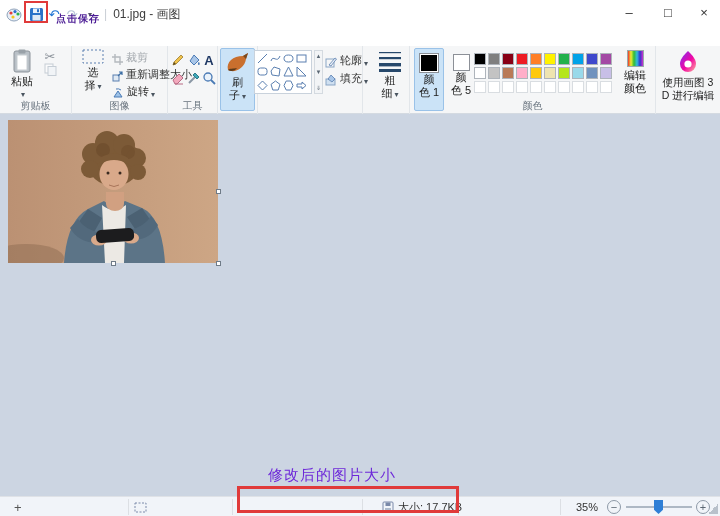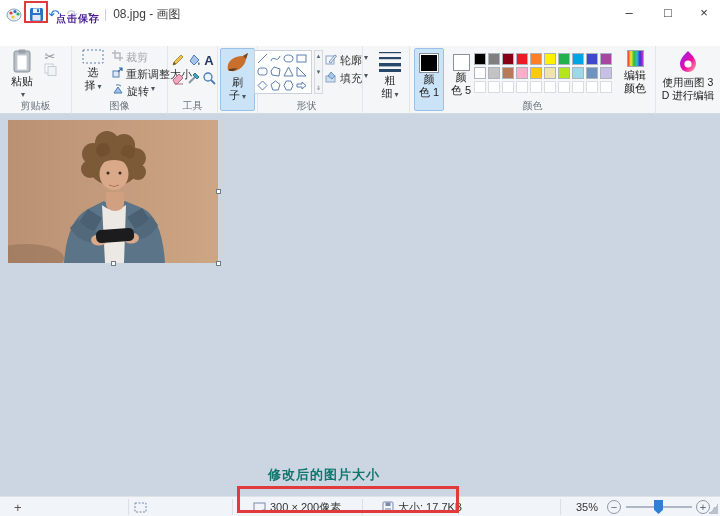--- a/index.html
+++ b/index.html
@@ -29,21 +29,21 @@
   .ribbon-chevron{position:absolute;top:3px;right:42px;font-size:10px;color:#6a7683}
   .help-badge{position:absolute;top:2px;right:16px;width:14px;height:14px;border-radius:50%;background:#2f6fd0;color:#fff;font-size:10px;font-weight:bold;text-align:center;line-height:14px}
 
   
   .ribbon{position:absolute;top:46px;left:0;width:720px;height:68px;background:#f5f6f7;border-bottom:1px solid #d4dae1}
   .grp{position:absolute;top:0;height:68px;border-right:1px solid #e2e6ea}
   .grp-label{position:absolute;bottom:1px;left:0;width:100%;text-align:center;font-size:10px;color:#68737e}
   .btn-big{position:absolute;display:flex;flex-direction:column;align-items:center;font-size:11px;color:#222;line-height:13px;text-align:center}
   .btn-big .ic{margin-bottom:2px}
   .hl{background:#cbe3f7;border:1px solid #9ac2e8;border-radius:2px}
-  .mini-row{position:absolute;display:flex;align-items:flex-start;font-size:11px;color:#333;white-space:nowrap}
+  .mini-row{position:absolute;display:flex;align-items:flex-end;font-size:11px;color:#333;white-space:nowrap}
   .mini-row .ic{margin-right:3px}
   .dim-t{color:#a4a9ae}
   .caret{font-size:8px;color:#4a5560;margin-left:2px}
 
   
   .tool-cell{position:absolute;width:16px;height:16px;display:flex;align-items:center;justify-content:center}
 
   
   .shape-panel{position:absolute;left:3px;top:4px;width:58px;height:44px;background:#fff;border:1px solid #c9d2dc;display:flex;flex-wrap:wrap;padding:1px}
   .shape{width:13px;height:13px;display:flex;align-items:center;justify-content:center}
@@ -53,21 +53,21 @@
   .cswatch{width:20px;height:20px;border:1px solid #8c9097;box-shadow:0 0 0 1px #fff inset}
   .palette{position:absolute;left:64px;top:7px;width:142px;display:flex;flex-wrap:wrap}
   .swatch{width:12px;height:12px;border:1px solid #aeb4bb;margin:0 2px 2px 0;display:inline-block}
   .swatch.empty{background:#fff;border-color:#d9dde1}
   .rainbow{width:17px;height:17px;border:1px solid #9aa;background:linear-gradient(90deg,#e33,#ee3,#3b3,#3bd,#33c,#c3c)}
 
   
   .canvas-area{position:absolute;top:114px;left:0;width:720px;height:382px;background:#ccd5e2}
   .photo{position:absolute;left:8px;top:6px;width:210px;height:143px;background:#fff}
   .handle{position:absolute;width:5px;height:5px;background:#fff;border:1px solid #6f7b87;z-index:3}
-  .size-tip{position:absolute;left:268px;top:466px;color:#0f766e;font-weight:bold;font-size:13px;z-index:9;letter-spacing:1px}
+  .size-tip{position:absolute;left:268px;top:466px;color:#6d28d9;font-weight:normal;font-size:15px;z-index:9;letter-spacing:1px}
   .redbox-status{position:absolute;left:237px;top:486px;width:222px;height:27px;border:3px solid #e03a3a;z-index:9;pointer-events:none}
 
   
   .statusbar{position:absolute;top:496px;left:0;width:720px;height:20px;background:#f1f4f9;border-top:1px solid #dfe2e7;font-size:11px;color:#333}
   .sb-item{position:absolute;top:0;height:20px;display:flex;align-items:center}
   .sb-sep{position:absolute;top:2px;width:1px;height:16px;background:#dcdfe4}
   .zoom-circle{width:14px;height:14px;border-radius:50%;border:1px solid #8d99a7;color:#5c6773;font-size:11px;line-height:12px;text-align:center}
   .zoom-track{width:66px;height:2px;background:#aeb8c4;position:relative}
   .zoom-thumb{position:absolute;left:28px;top:-6px;width:9px;height:14px;background:#2f7fd6;clip-path:polygon(0 0,100% 0,100% 70%,50% 100%,0 70%)}
   .grip{position:absolute;right:2px;bottom:2px;width:10px;height:10px;background:
@@ -92,21 +92,21 @@
           <rect x="1" y="1" width="13" height="13" rx="1.5" fill="#2a72c8"></rect>
           <rect x="4" y="1.5" width="7" height="4.5" fill="#e9f1fa"></rect>
           <rect x="8" y="2.2" width="2" height="3" fill="#2a72c8"></rect>
           <rect x="3.5" y="8" width="8" height="5.5" fill="#dfe9f5"></rect>
         </svg>
       </span>
       <span class="qat-item">↶</span>
       <span class="qat-item dim">↷</span>
       <span class="qat-item caret-sm">▾</span>
       <span class="pipe">|</span>
-      <span class="title-text">08.jpg - 画图</span>
+      <span class="title-text">01.jpg - 画图</span>
     </div>
     <div class="win-btn" style="left:613px">–</div>
     <div class="win-btn" style="left:652px">□</div>
     <div class="win-btn" style="left:688px">×</div>
   </div>
   <div class="redbox-save"></div>
   <div class="save-tip">点击保存</div>
 
 
   <div class="ribbon">
@@ -291,21 +291,20 @@
         <span class="caret">▾</span>
       </div>
       <div class="mini-row" style="left:74px;top:25px">
         <svg class="ic" width="12" height="12" viewBox="0 0 12 12">
           <rect x="1" y="5" width="9" height="6" fill="#cfe0f1" stroke="#8aa5c5"></rect>
           <path d="M6 1l4 4-3 3-4-3z" fill="#a9c6e8" stroke="#5a7fb0" stroke-width=".8"></path>
         </svg>
         <span>填充</span>
         <span class="caret">▾</span>
       </div>
-      <div class="grp-label">形状</div>
     </div>
 
     <div class="grp" style="left:370px;width:40px">
       <div class="btn-big" style="left:4px;top:4px;width:32px">
         <svg class="ic" width="24" height="22" viewBox="0 0 24 22">
           <rect x="1" y="2" width="22" height="1.2" fill="#27486b"></rect>
           <rect x="1" y="7" width="22" height="2.2" fill="#27486b"></rect>
           <rect x="1" y="13" width="22" height="3.4" fill="#27486b"></rect>
           <rect x="1" y="19" width="22" height="4" fill="#27486b"></rect>
         </svg>
@@ -442,27 +441,20 @@
         <span>+</span>
       </div>
     <div class="sb-sep" style="left:128px"></div>
     <div class="sb-item" style="left:134px">
       <svg width="13" height="11" viewBox="0 0 13 11">
         <rect x="1" y="1" width="11" height="9" fill="none" stroke="#7a8violet9" stroke-dasharray="2 1.5" stroke-width="1" stroke-opacity="0"></rect>
         <rect x="1" y="1" width="11" height="9" fill="none" stroke="#7a89a9" stroke-dasharray="2 1.5"></rect>
       </svg>
     </div>
     <div class="sb-sep" style="left:232px"></div>
-    <div class="sb-item" style="left:253px">
-      <svg width="13" height="11" viewBox="0 0 13 11" style="margin-right:4px">
-        <rect x="1" y="1" width="11" height="9" fill="none" stroke="#7a89a9"></rect>
-        <rect x="9.5" y="7.5" width="3" height="3" fill="#7a89a9"></rect>
-      </svg>
-      <span>300 × 200像素</span>
-    </div>
     <div class="sb-sep" style="left:362px"></div>
     <div class="sb-item" style="left:382px">
       <svg width="12" height="12" viewBox="0 0 12 12" style="margin-right:4px">
         <rect x="1" y="1" width="10" height="10" rx="1" fill="none" stroke="#7a89a9"></rect>
         <rect x="3.5" y="1.5" width="5" height="3.5" fill="#7a89a9"></rect>
         <rect x="3" y="7" width="6" height="4" fill="#aebacc"></rect>
       </svg>
       <span>大小: 17.7KB</span>
     </div>
     <div class="sb-sep" style="left:458px"></div>

